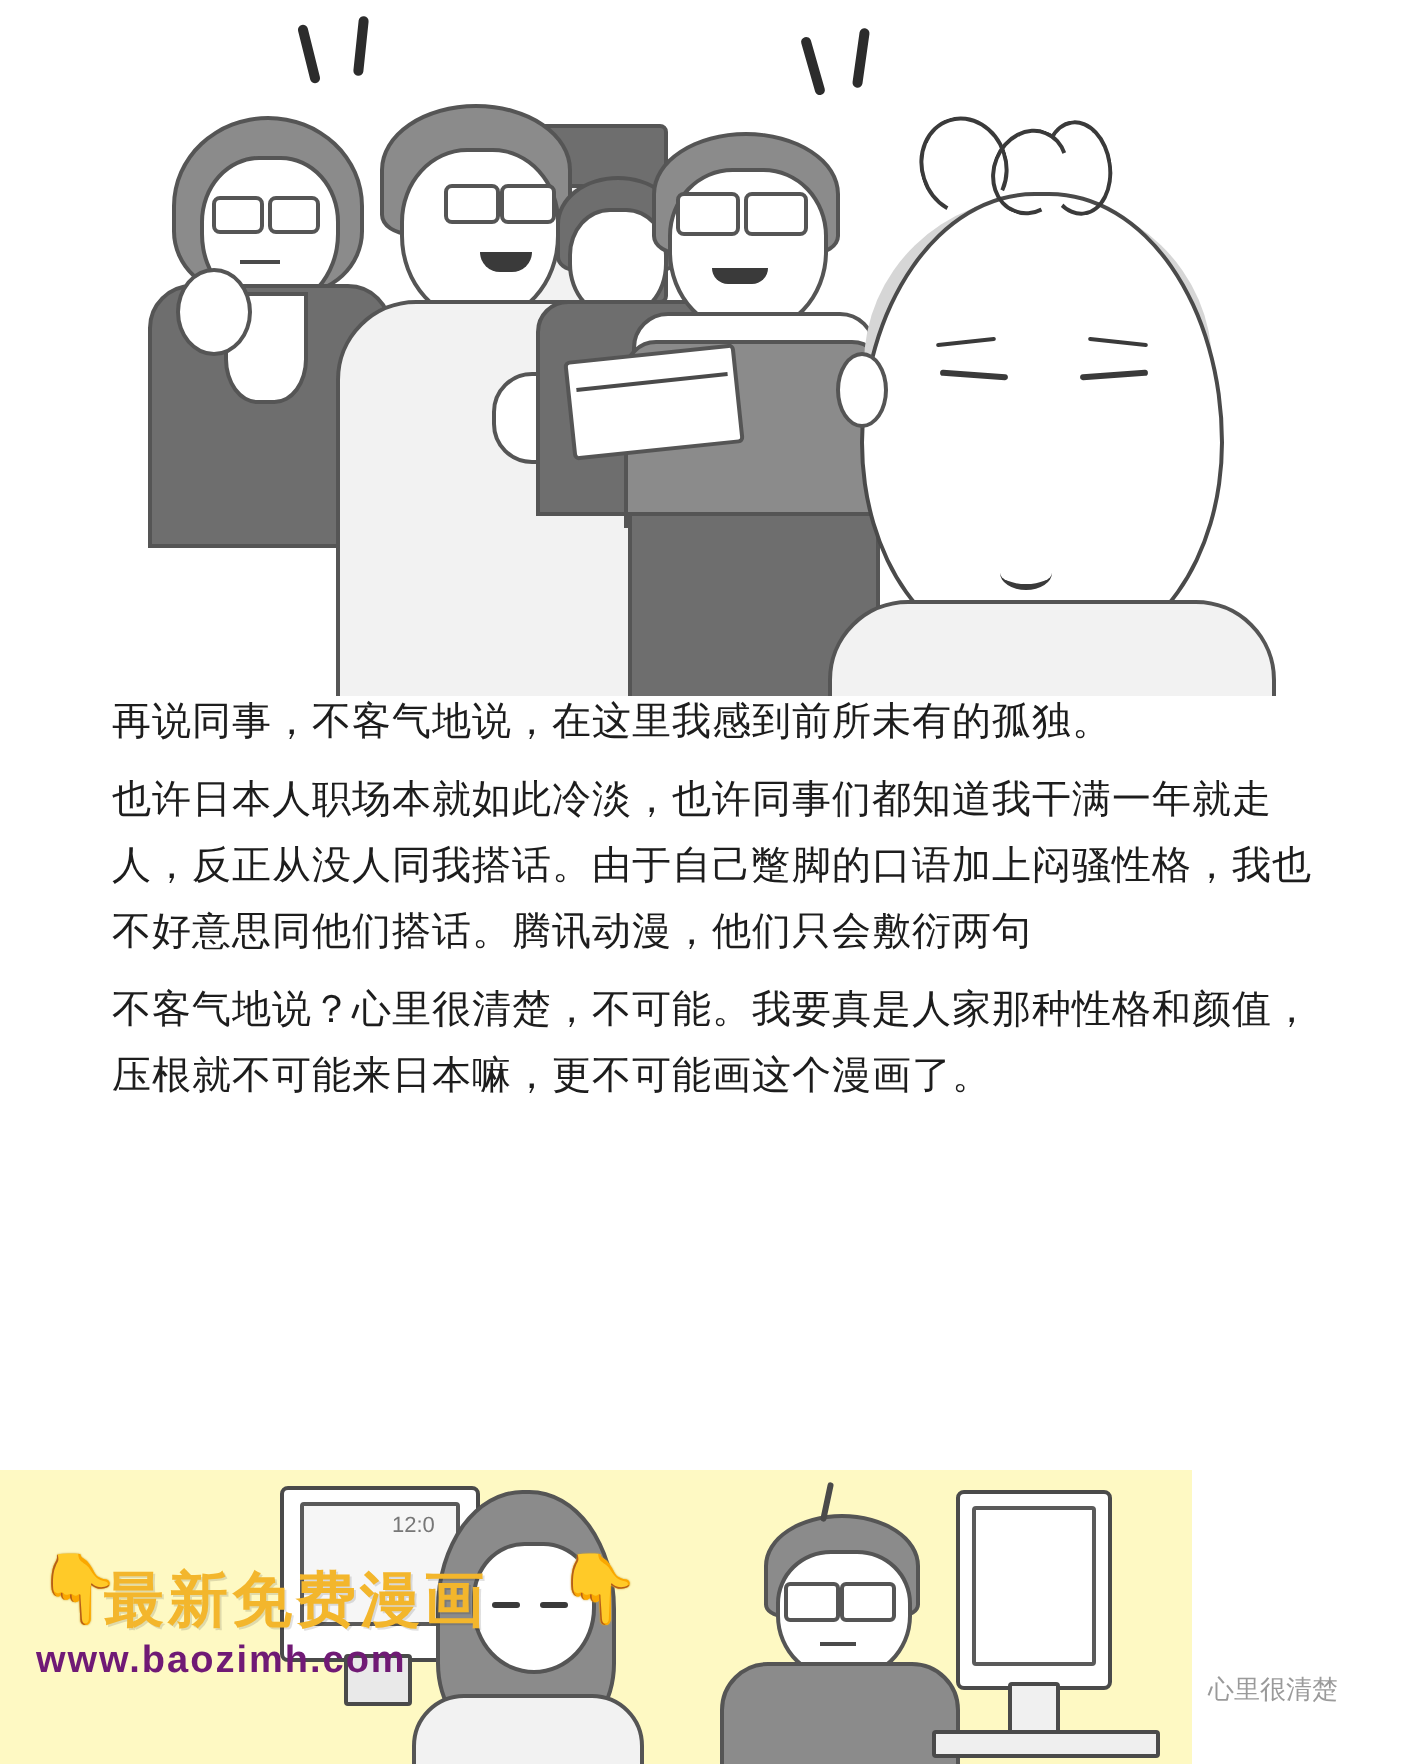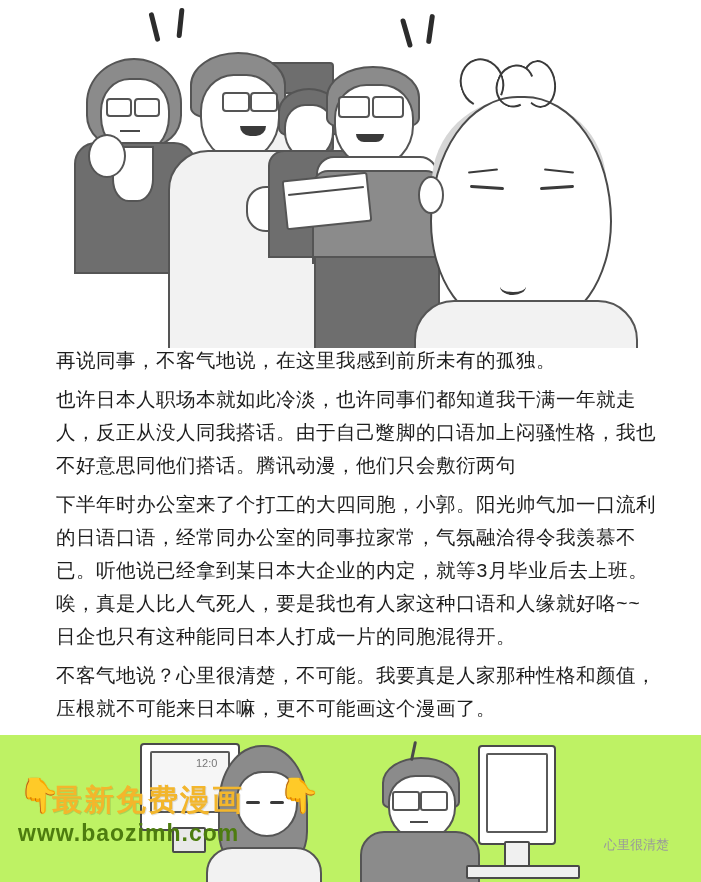--- a/index.html
+++ b/index.html
@@ -111,23 +111,23 @@
     letter-spacing: 0.5px;
     white-space: pre-wrap;
     word-break: break-all;
   }
 
   
   .panel-bottom {
     position: absolute;
     left: 0;
     top: 735px;
-    width: 701px;
+    width: 596px;
     height: 147px;
-    background: #bef264;
+    background: #fef9c3;
     overflow: hidden;
   }
   .monitor {
     position: absolute;
     border: 2.5px solid #4a4a4a;
     background: #ffffff;
   }
   .monitor-screen {
     position: absolute;
     border: 2px solid #5a5a5a;
@@ -146,23 +146,23 @@
     position: absolute;
     font-size: 30px;
     font-weight: bold;
     color: #f3b62c;
     letter-spacing: 2px;
     white-space: nowrap;
     text-shadow: 1px 1px 0 rgba(0,0,0,0.12);
   }
   .wm-url {
     position: absolute;
-    font-size: 23px;
+    font-size: 19px;
     font-weight: bold;
-    color: #4d7c0f;
+    color: #701a75;
     letter-spacing: 1px;
     white-space: nowrap;
   }
   .wm-corner {
     position: absolute;
     font-size: 13px;
     color: #9a9a9a;
     white-space: nowrap;
   }
 </style>
@@ -223,21 +223,20 @@
     <div class="eye-line" style="left:468px;top:170px;width:30px;height:2px;transform:rotate(-6deg);"></div>
     <div class="eye-line" style="left:544px;top:170px;width:30px;height:2px;transform:rotate(6deg);"></div>
     <div class="mouth-w" style="left:500px;top:278px;"></div>
     <div class="blob" style="left:418px;top:176px;width:22px;height:34px;border-radius:50%;background:#ffffff;"></div>
     <div class="blob light" style="left:414px;top:300px;width:220px;height:48px;border-radius:40px 40px 0 0;"></div>
   </div>
 
   <div class="text-block">
     <p class="para">再说同事，不客气地说，在这里我感到前所未有的孤独。</p>
     <p class="para">也许日本人职场本就如此冷淡，也许同事们都知道我干满一年就走人，反正从没人同我搭话。由于自己蹩脚的口语加上闷骚性格，我也不好意思同他们搭话。腾讯动漫，他们只会敷衍两句</p>
-    <p class="para">下半年时办公室来了个打工的大四同胞，小郭。阳光帅气加一口流利的日语口语，经常同办公室的同事拉家常，气氛融洽得令我羡慕不已。听他说已经拿到某日本大企业的内定，就等3月毕业后去上班。唉，真是人比人气死人，要是我也有人家这种口语和人缘就好咯~~日企也只有这种能同日本人打成一片的同胞混得开。</p>
     <p class="para">不客气地说？心里很清楚，不可能。我要真是人家那种性格和颜值，压根就不可能来日本嘛，更不可能画这个漫画了。</p>
   </div>
 
   <div class="panel-bottom">
 
     <div class="monitor" style="left:140px;top:8px;width:96px;height:84px;border-radius:4px;"></div>
     <div class="monitor-screen" style="left:150px;top:16px;width:76px;height:58px;border-radius:2px;"></div>
     <div class="wm-corner" style="left:196px;top:22px;font-size:11px;color:#777;">12:0</div>
     <div class="monitor" style="left:172px;top:92px;width:30px;height:22px;border-radius:2px;background:#e9e9e9;"></div>
 

